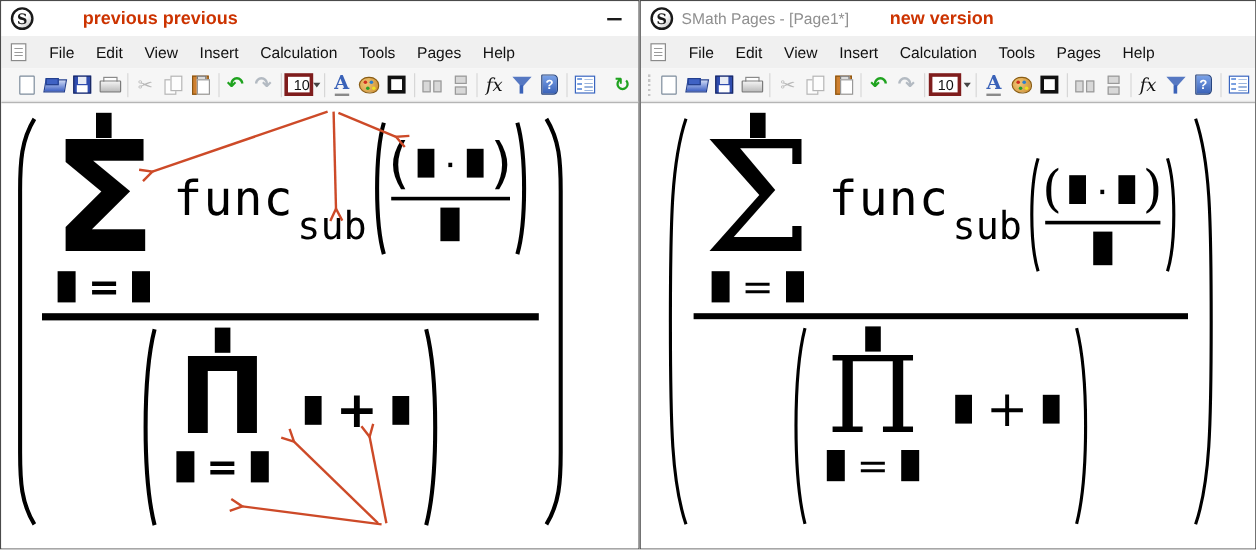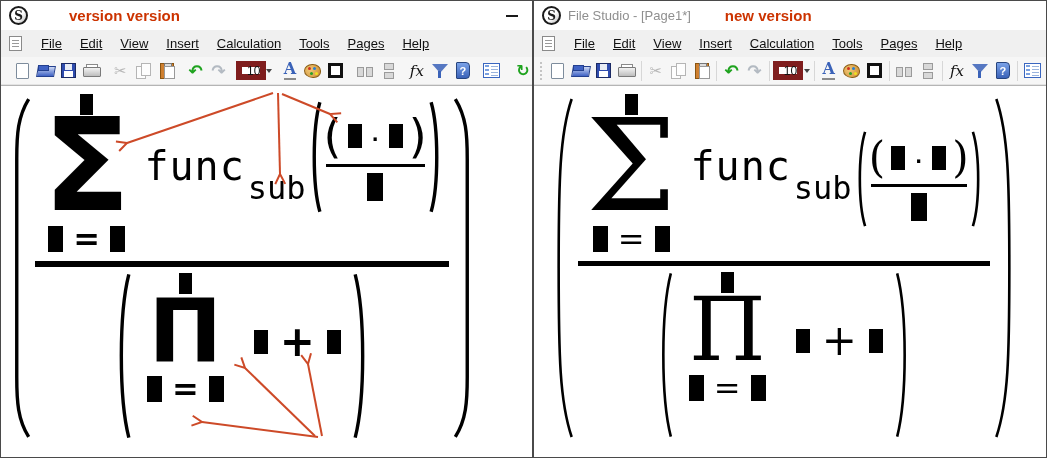--- a/index.html
+++ b/index.html
@@ -15,21 +15,21 @@
   .logo { width:19px; height:19px; border:2px solid #1a1a1a; border-radius:50%; display:flex; align-items:center; justify-content:center;
           font-family:"DejaVu Serif", serif; font-weight:bold; font-size:12px; color:#1a1a1a; margin-right:7px; background:linear-gradient(135deg,#fff 55%,#bbb); }
   .title { font-size:13px; color:var(--color-title_text,#8f8f8f); white-space:nowrap; }
   .annotation { font-size:15px; font-weight:bold; color:var(--color-annotation,#cc3300); margin-left:34px; white-space:nowrap; }
   .minimize { margin-left:auto; width:12px; height:2px; background:#1a1a1a; margin-right:6px; }
 
   .menubar { height:27px; background:#f0f0f0; display:flex; align-items:center; padding:0 6px; flex:0 0 auto; }
   .doc-ico { width:13px; height:15px; background:#fff; border:1px solid #8a8a8a; margin:0 10px 0 2px; position:relative; }
   .doc-ico::after { content:""; position:absolute; left:2px; top:3px; width:7px; height:7px;
                     background:repeating-linear-gradient(to bottom,#9a9a9a 0 1px,transparent 1px 3px); }
-  .menu-item { font-size:13px; color:#111; padding:4px 9px; cursor:default;text-decoration:underline; }
+  .menu-item { font-size:13px; color:#111; padding:4px 9px; cursor:default; }
 
   .toolbar { height:28px; background:#f6f6f6; border-bottom:1px solid #e3e3e3; display:flex; align-items:center; padding:0 2px; flex:0 0 auto; }
   .grip { width:3px; height:18px; margin:0 4px; background:repeating-linear-gradient(to bottom,#c4c4c4 0 2px,transparent 2px 4px); }
   .tsep { width:1px; height:20px; background:#d7d7d7; margin:0 3px; }
   .tb { width:23px; height:23px; display:flex; align-items:center; justify-content:center; position:relative; flex:0 0 auto; }
 
   
   .i-page { width:13px; height:16px; background:#fff; border:1px solid #7d8c9c; border-radius:1px; }
   .i-folder { width:17px; height:12px; position:relative; }
   .i-folder::before { content:""; position:absolute; left:0; bottom:0; width:16px; height:9px; background:linear-gradient(#cdd9f5,#3f62c4); border:1px solid #24408f; transform:skewX(-10deg); }
@@ -43,21 +43,21 @@
   .glyph { font-family:"DejaVu Sans", sans-serif; }
   .i-cut { color:#b8b8b8; font-size:15px; }
   .i-copy { width:15px; height:15px; position:relative; }
   .i-copy::before,.i-copy::after { content:""; position:absolute; width:8px; height:11px; background:#fdfdfd; border:1px solid #b5b5b5; }
   .i-copy::before { left:0; top:3px; } .i-copy::after { left:5px; top:0; }
   .i-paste { width:14px; height:16px; background:var(--color-paste_orange,#cf8030); border:1px solid #8a5512; position:relative; }
   .i-paste::before { content:""; position:absolute; top:-1px; left:3px; width:6px; height:3px; background:#dcdcdc; border:1px solid #777; }
   .i-paste::after { content:""; position:absolute; right:-2px; bottom:-1px; width:9px; height:11px; background:#fff; border:1px solid #999; }
   .i-undo { color:var(--color-undo_green,#1fa31f); font-size:17px; font-weight:bold; }
   .i-redo { color:#b3bac2; font-size:17px; font-weight:bold; transform:scaleX(1); }
-  .combo { width:33px; height:19px; background:#fff; border:6px solid #7f1d1d; font-size:12px; color:#111; display:flex; align-items:center; padding-left:5px; }
+  .combo { width:33px; height:19px; background:#fff; border:3px solid #7f1d1d; font-size:12px; color:#111; display:flex; align-items:center; padding-left:5px; }
   .combo-btn { width:12px; height:19px; display:flex; align-items:center; justify-content:center; }
   .combo-btn::after { content:""; border-left:3px solid transparent; border-right:3px solid transparent; border-top:4px solid #444; }
   .i-fontA { font-family:"DejaVu Serif", serif; font-weight:bold; font-size:16px; color:var(--color-accent_blue,#2a4da0); border-bottom:2px solid #8a8a8a; line-height:1; padding-bottom:1px; }
   .i-palette { width:17px; height:14px; background:radial-gradient(circle at 35% 40%, #f2c878, #c98a2e); border:1px solid #8a5d14; border-radius:50% 50% 45% 55%; position:relative; }
   .i-palette::after { content:""; position:absolute; left:3px; top:2px; width:3px; height:3px; border-radius:50%; background:#d03020;
                       box-shadow:5px 0 0 #2a7fd0, 2px 5px 0 #2aa02a, 7px 5px 0 #f0e020; }
   .i-border { width:15px; height:15px; border:3px solid #111; background:#fff; }
   .i-alignh { width:16px; height:10px; position:relative; }
   .i-alignh::before,.i-alignh::after { content:""; position:absolute; top:1px; width:5px; height:8px; background:#d8d8d8; border:1px solid #9a9a9a; }
   .i-alignh::before { left:0; } .i-alignh::after { right:0; }
@@ -132,21 +132,21 @@
   .arrow-line { stroke:var(--color-arrow,#cd4a28); stroke-width:2; fill:none; }
 </style>
 </head>
 <body>
 
 <div class="desktop">
 
   <div class="win prev">
     <div class="titlebar">
       <div class="logo">S</div>
-      <span class="annotation">version version</span>
+      <span class="annotation">previous previous</span>
       <span class="minimize"></span>
     </div>
     <div class="menubar">
       <span class="doc-ico"></span>
       <span class="menu-item">File</span>
       <span class="menu-item">Edit</span>
       <span class="menu-item">View</span>
       <span class="menu-item">Insert</span>
       <span class="menu-item">Calculation</span>
       <span class="menu-item">Tools</span>
@@ -307,21 +307,21 @@
         <line class="arrow-line" x1="314" y1="350" x2="244" y2="282" marker-end="url(#ah)"></line>
         <line class="arrow-line" x1="321" y1="350" x2="307" y2="278" marker-end="url(#ah)"></line>
         <line class="arrow-line" x1="317" y1="351" x2="201" y2="336" marker-end="url(#ah)"></line>
       </svg>
     </div>
   </div>
 
   <div class="win new">
     <div class="titlebar">
       <div class="logo">S</div>
-      <span class="title">File Studio - [Page1*]</span>
+      <span class="title">SMath Pages - [Page1*]</span>
       <span class="annotation">new version</span>
     </div>
     <div class="menubar">
       <span class="doc-ico"></span>
       <span class="menu-item">File</span>
       <span class="menu-item">Edit</span>
       <span class="menu-item">View</span>
       <span class="menu-item">Insert</span>
       <span class="menu-item">Calculation</span>
       <span class="menu-item">Tools</span>

